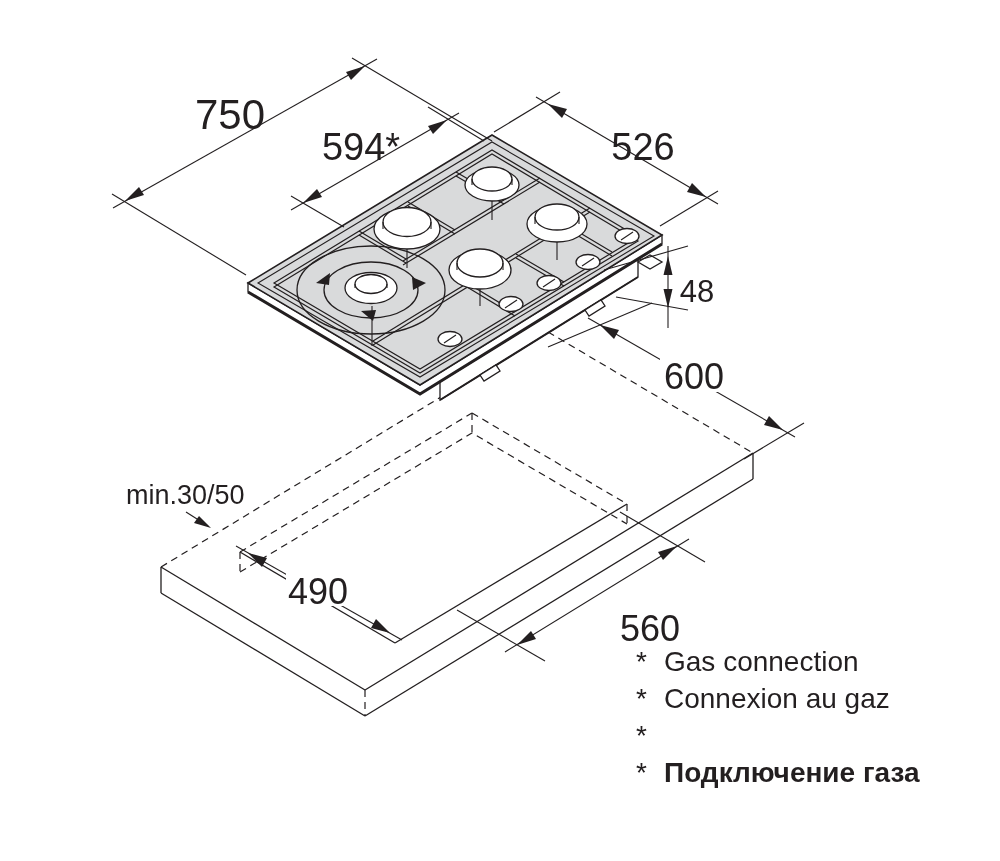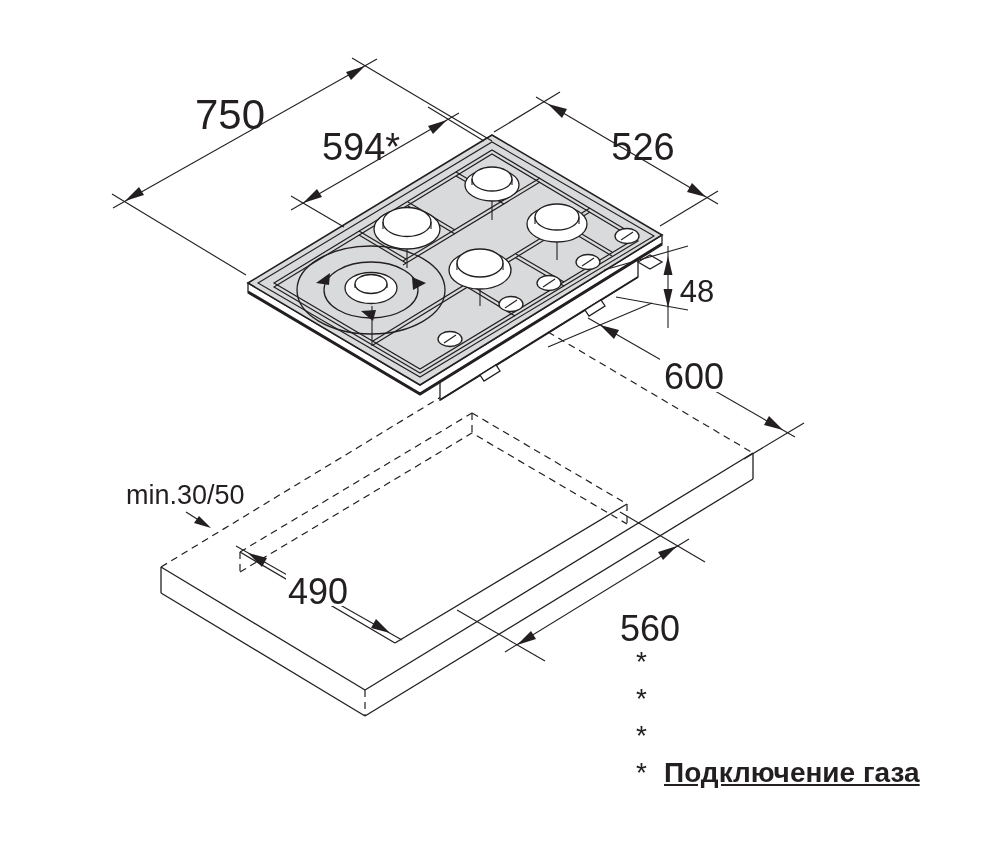--- a/index.html
+++ b/index.html
@@ -13,21 +13,21 @@
   .fw{fill:#ffffff;stroke:#231f20;stroke-width:1.3;}
   .fg{fill:#d9dadb;stroke:#231f20;stroke-width:1.6;}
   .arr{fill:#231f20;stroke:none;}
   .dimtxt{fill:#231f20;}
   .t42{font-size:42px;} .t38{font-size:38px;} .t36{font-size:36px;}
   .t31{font-size:31px;} .t27{font-size:27px;}
   .mid{text-anchor:middle;}
   .notes{position:absolute;left:636px;top:646px;color:#231f20;}
   .note-line{display:flex;align-items:flex-start;height:37px;font-size:28px;}
   .note-star{width:28px;font-size:28px;}
-  .note-ru{font-weight:700;text-decoration:underline;}
+  .note-ru{font-weight:700;}
 </style>
 </head>
 <body>
 
 <svg width="1000" height="861" viewBox="0 0 1000 861">
 
   <g>
 
     <polygon points="161,567 548,332 753,453 365,690" fill="#ffffff" stroke="none"></polygon>
     <polygon points="161,567 365,690 365,716 161,593" fill="#ffffff" stroke="none"></polygon>
@@ -199,23 +199,25 @@
     <path class="ln-thin" d="M505,652 L689,539"></path>
     <polygon class="arr" points="517,645 531,631 536,639"></polygon>
     <polygon class="arr" points="677,546 663,560 658,552"></polygon>
     <text class="dimtxt t36 mid" x="650" y="641">560</text>
   </g>
 </svg>
 
 <div class="notes">
   <div class="note-line">
     <span class="note-star">*</span>
-  </div>
-  <div class="note-line">
-    <span class="note-star">*</span>
+    <span>Gas connection</span>
+  </div>
+  <div class="note-line">
+    <span class="note-star">*</span>
+    <span>Connexion au gaz</span>
   </div>
   <div class="note-line">
     <span class="note-star">*</span>
   </div>
   <div class="note-line">
     <span class="note-star">*</span>
     <span class="note-ru">Подключение газа</span>
   </div>
 </div>
 

